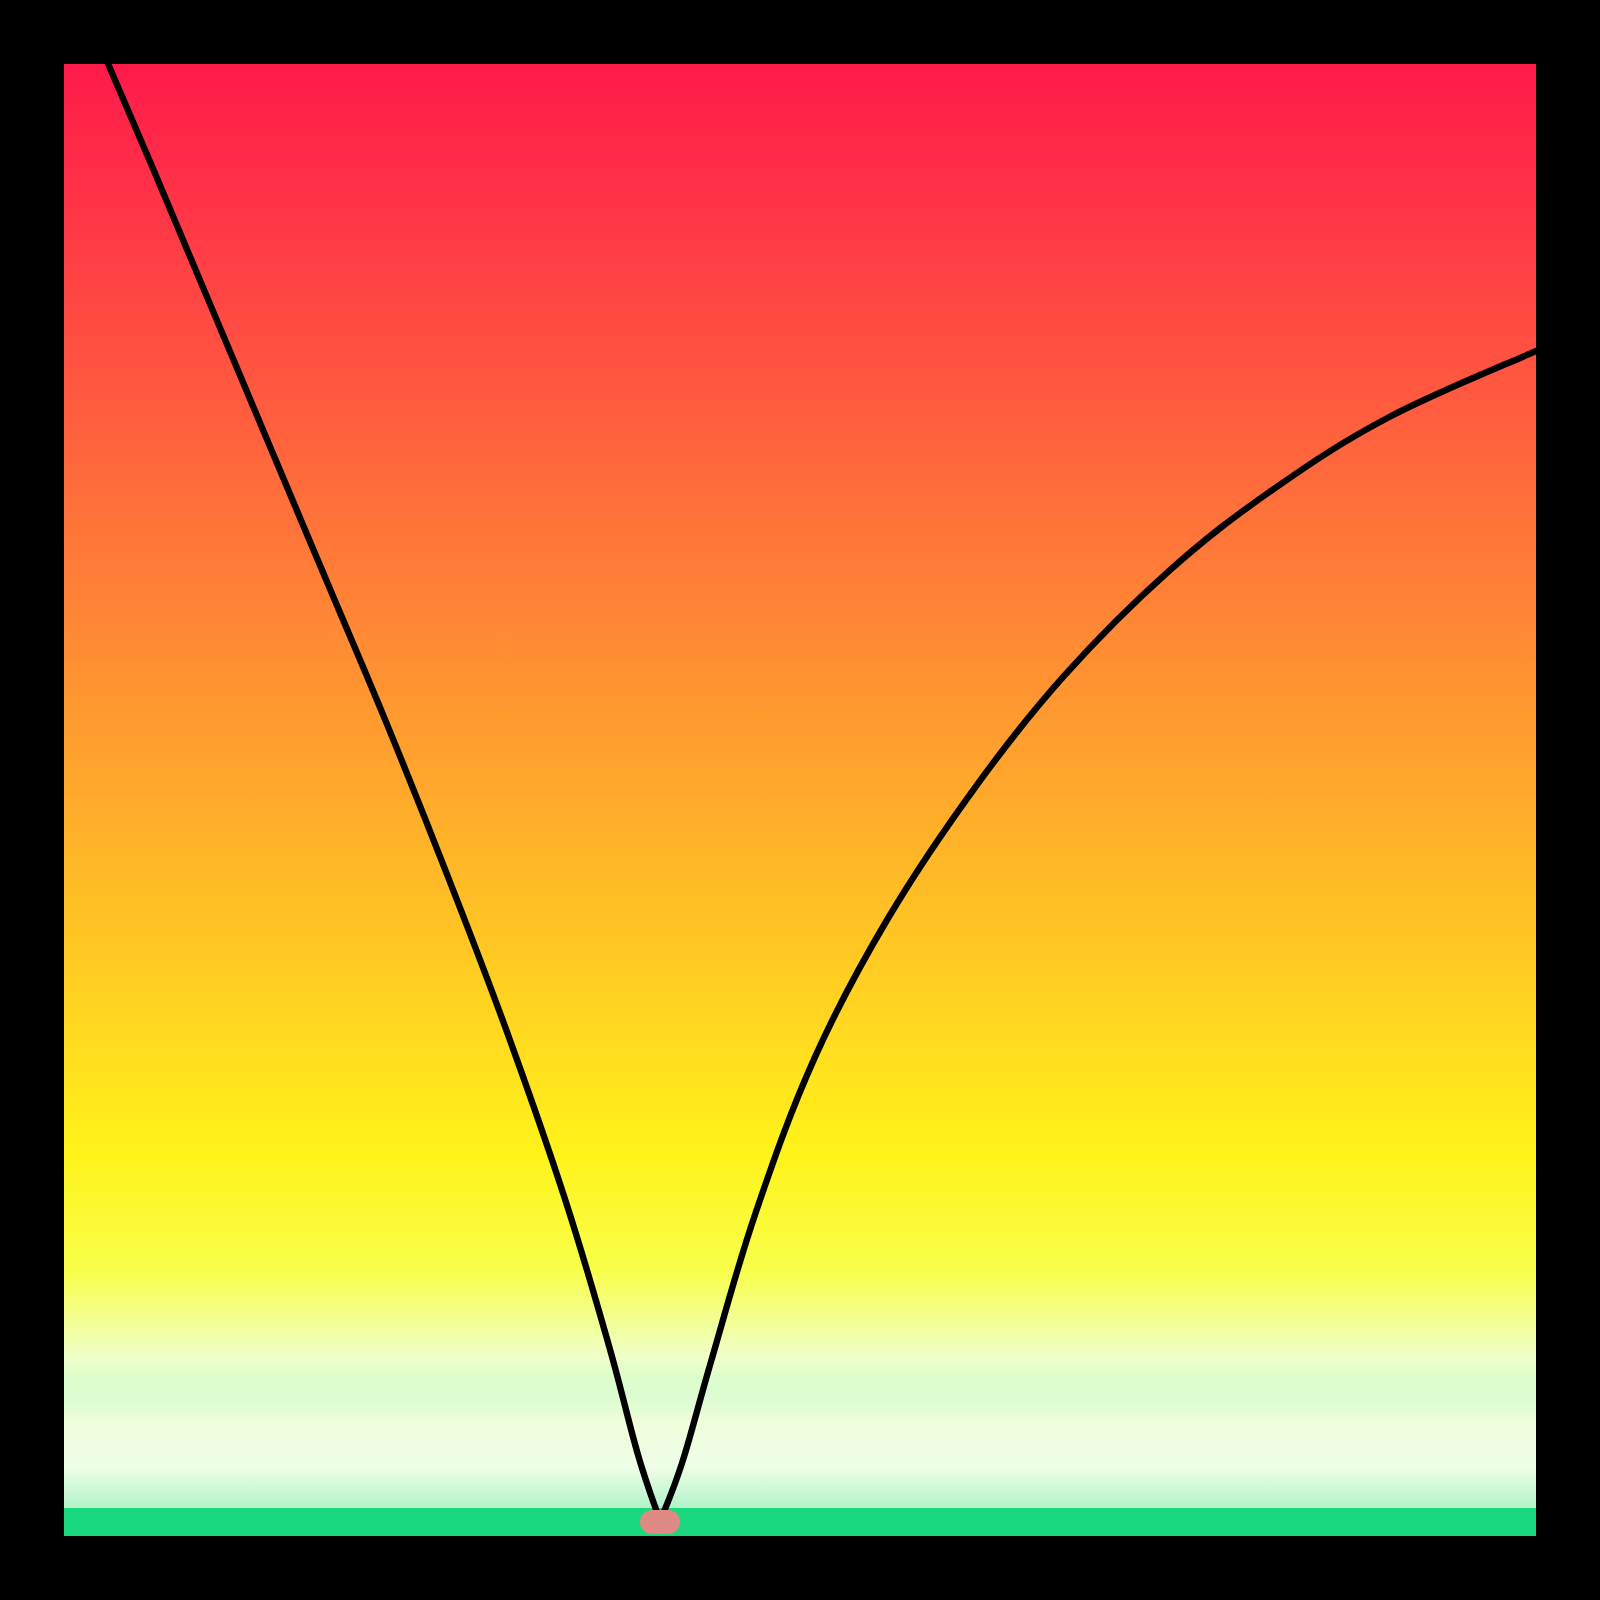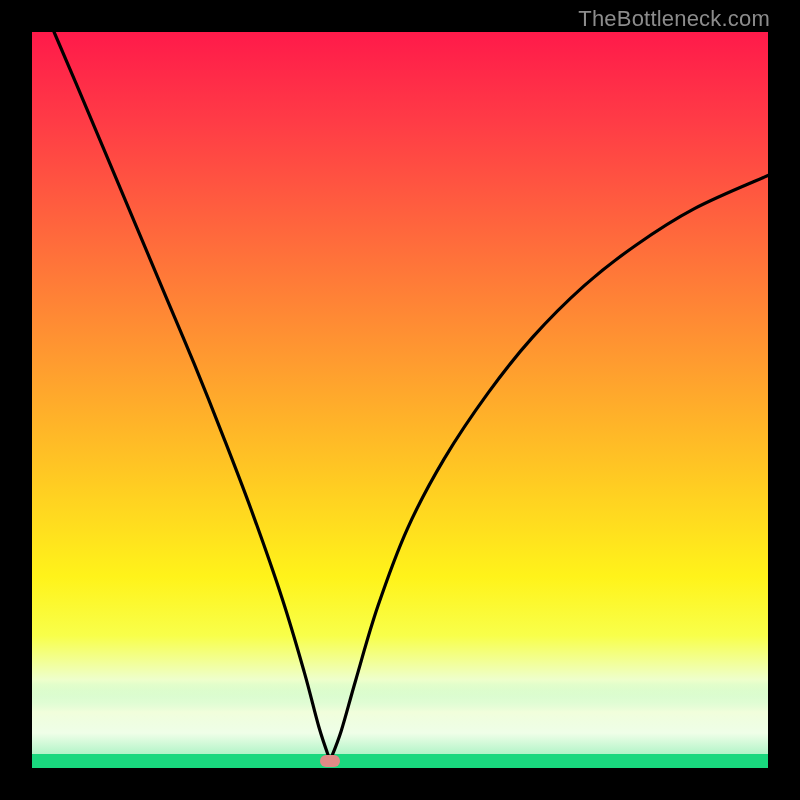--- a/index.html
+++ b/index.html
@@ -96,21 +96,20 @@
     font-size: 22px;
     letter-spacing: 0.2px;
     user-select: none;
   }
 </style>
 </head>
 <body>
 
 <div class="frame">
 
-  <div class="watermark">TheBottleneck.com</div>
 
   <div class="plot-area">
 
     <div class="grad-main"></div>
 
     <div class="grad-pale"></div>
 
     <div class="green-stripe"></div>
 
     <svg class="curve-svg" viewBox="0 0 736 736" preserveAspectRatio="none">

